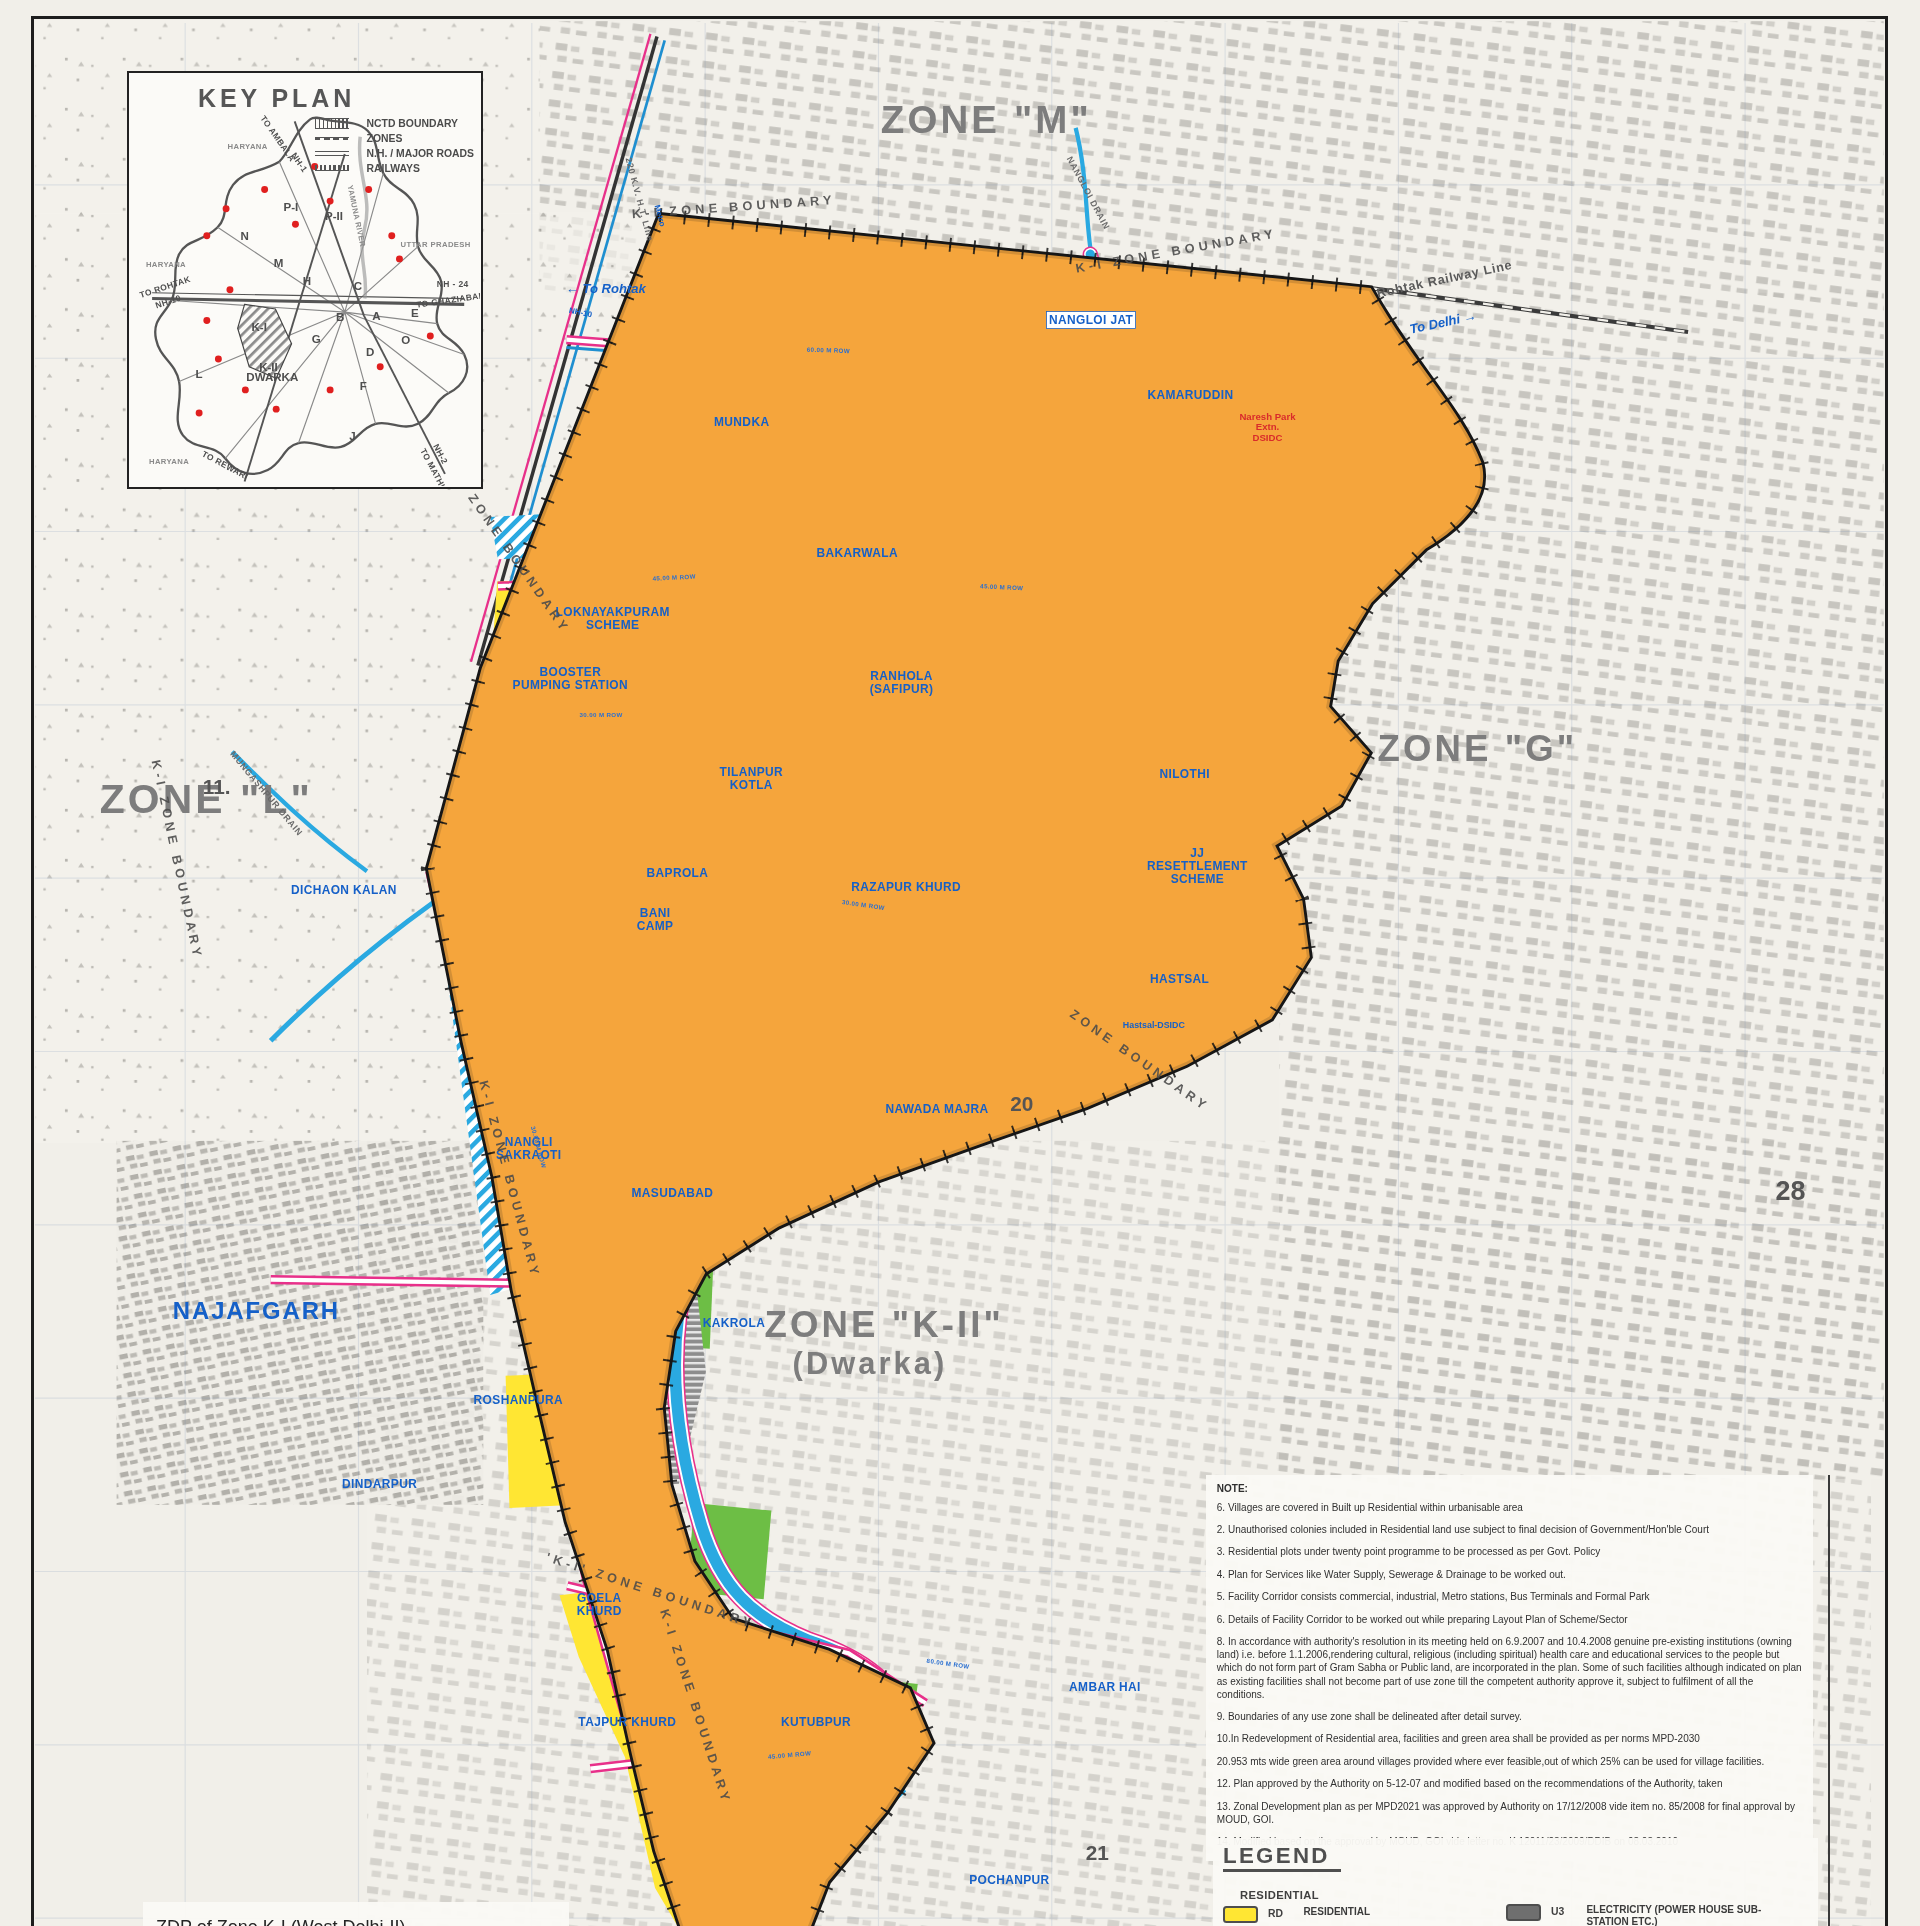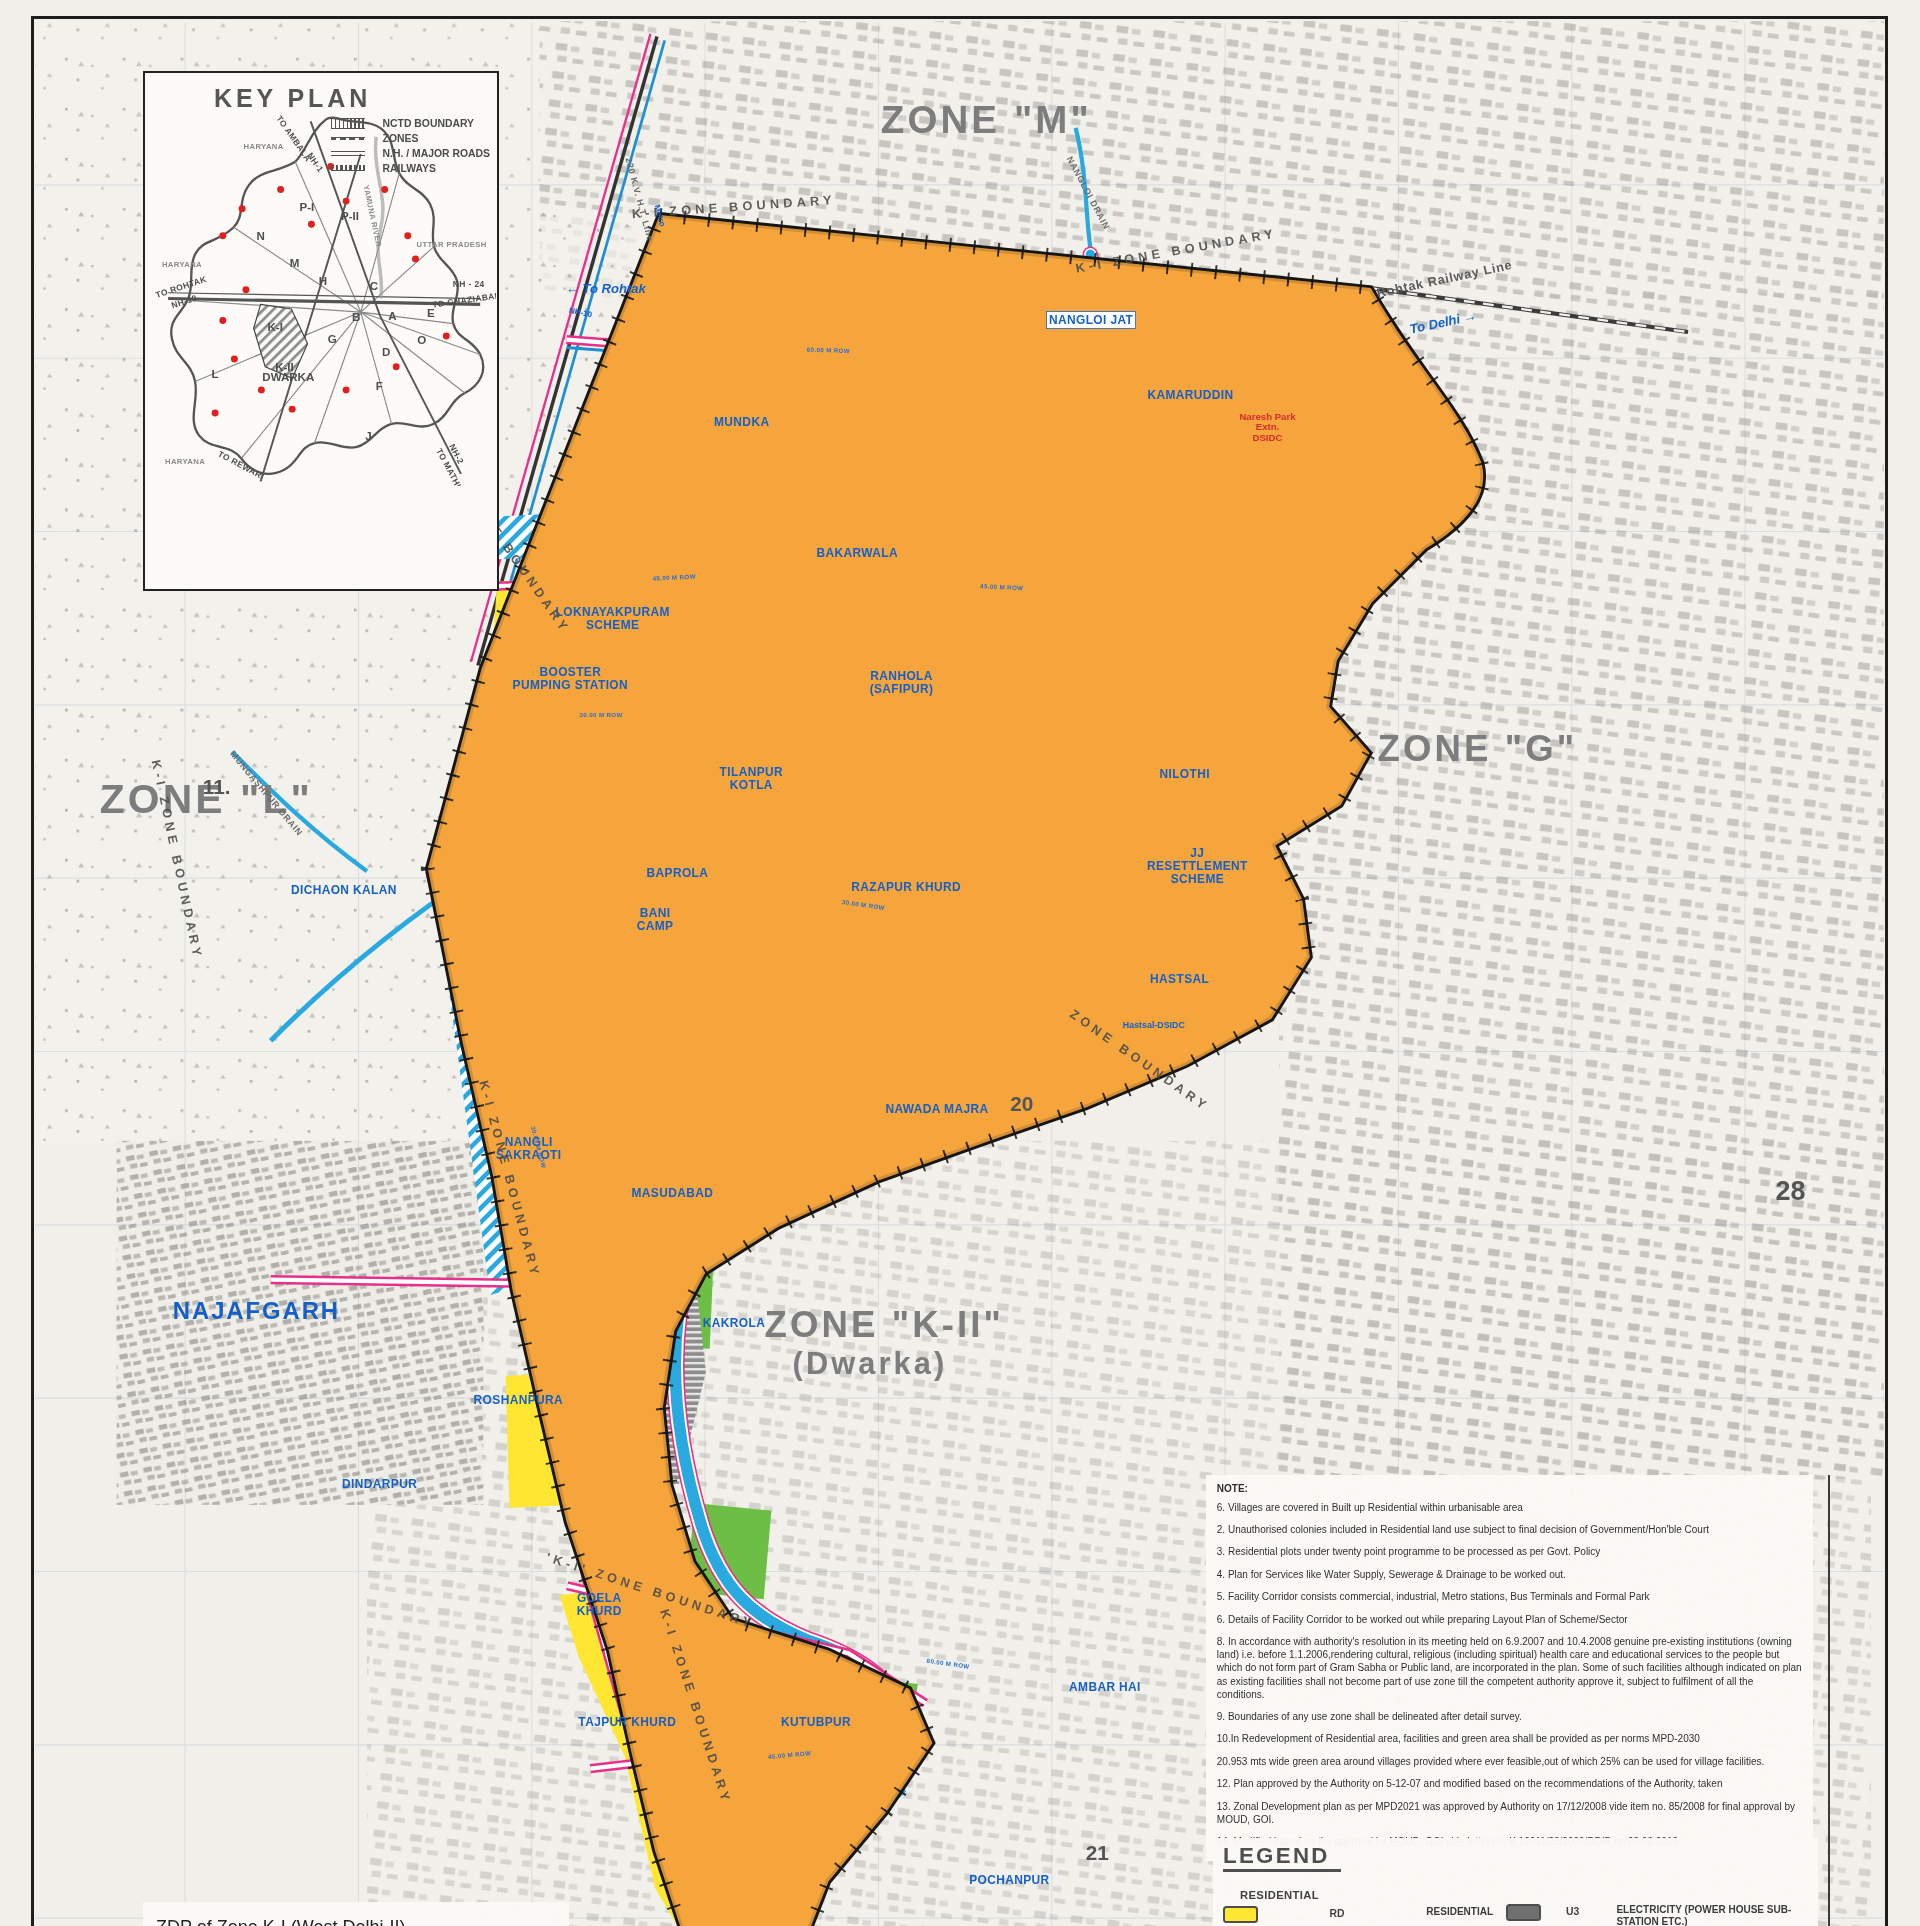--- a/index.html
+++ b/index.html
@@ -2,21 +2,21 @@
 <html style="font-size:6.2px"><head>
 <meta charset="utf-8">
 <style>
   html,body{margin:0;padding:0;background:#dcdad4;}
   #page{position:relative;width:1921px;height:2690px;background:#f1efe9;overflow:hidden;
         font-family:"Liberation Sans",sans-serif;}
   #frame{position:absolute;left:31px;top:16px;width:1851px;height:2637px;border:3.9px solid #1d1d1d;}
   #map-svg{position:absolute;left:0;top:0;}
   .panel{position:absolute;box-sizing:border-box;}
   
-  #keyplan{left:143px;top:71px;width:356px;height:520px;background:#fbfaf7;border:2.7px solid #222;}
+  #keyplan{left:127px;top:71px;width:356px;height:418px;background:#fbfaf7;border:2.7px solid #222;}
   #keyplan-title{position:absolute;left:69px;top:10.8px;font-size:25px;font-weight:bold;color:#565656;
       letter-spacing:3.9px;}
   #kp-legend{position:absolute;right:7px;top:45px;}
   .kp-row{display:flex;align-items:center;gap:18px;margin-bottom:3.9px;}
   .kp-sw{width:34px;height:8.5px;flex:0 0 auto;}
   .kp-nctd{background:repeating-linear-gradient(90deg,#555 0 1.5px,transparent 1.5px 3.9px);border-top:1.5px solid #555;border-bottom:1.5px solid #555;}
   .kp-zones{background:repeating-linear-gradient(90deg,#555 0 5.4px,transparent 5.4px 9.2px);height:2.3px;border-top:1.5px solid #555;}
   .kp-nh{border-top:1.9px solid #555;border-bottom:1.9px solid #555;height:3.1px;}
   .kp-rail{background:repeating-linear-gradient(90deg,#555 0 2.3px,transparent 2.3px 4.6px);height:5.4px;border-bottom:1.5px solid #555;}
   .kp-label{font-size:10.4px;font-weight:bold;color:#4b4b4b;}
@@ -26,21 +26,21 @@
   .note-item{font-size:10px;line-height:1.32;margin-bottom:9.2px;color:#303030;}
   #right-rule{left:1828px;top:1475px;width:0;height:819px;border-left:2.7px solid #3a3a3a;}
   
   #legend{left:1213px;top:1838px;width:605px;background:rgba(250,249,245,0.96);padding:5.4px 7.7px 10px 10px;}
   #legend-title{font-size:22.3px;font-weight:bold;color:#4f4f4f;letter-spacing:2.3px;border-bottom:3.1px solid #4f4f4f;
       display:inline-block;padding-right:11.6px;margin-bottom:8.5px;text-align:center;}
   #legend-cols{display:flex;gap:13px;}
   #legend-left{width:270px;}
   #legend-right{width:297px;padding-top:17.7px;}
   .lg-header{font-size:11.2px;font-weight:bold;color:#3f3f3f;margin:7.7px 0 4.6px 17px;letter-spacing:0.4px;}
-  .lg-row{display:flex;align-items:flex-start;gap:25px;margin:5.4px 0 5.4px 0;justify-content:space-between;}
+  .lg-row{display:flex;align-items:flex-start;gap:10px;margin:5.4px 0 5.4px 0;}
   .lg-code{width:25.4px;font-size:10.4px;font-weight:bold;color:#3f3f3f;flex:0 0 auto;padding-top:2.3px;}
   .lg-label{font-size:10px;line-height:1.22;color:#3b3b3b;font-weight:bold;}
   .sw{width:35px;height:17px;border:2.3px solid #4e4e4e;border-radius:3.5px;flex:0 0 auto;box-sizing:border-box;}
   .sw-rd{background:#FFE633;}
   .sw-u3{background:#6f6f6f;}
   
   #auth{left:143px;top:1902px;width:426px;background:rgba(250,249,245,0.97);padding:10px 13px;}
   .auth-line{font-size:18px;color:#252525;line-height:1.7;}
   
   text{font-family:"Liberation Sans",sans-serif;}

